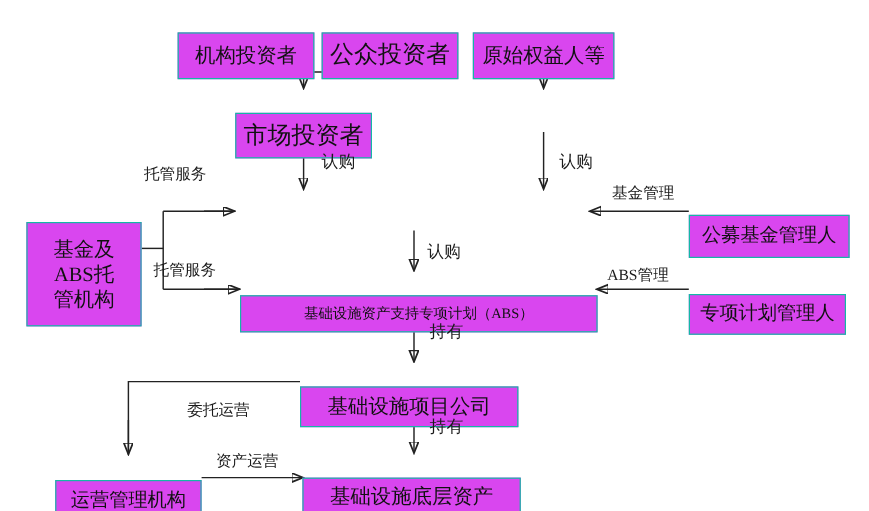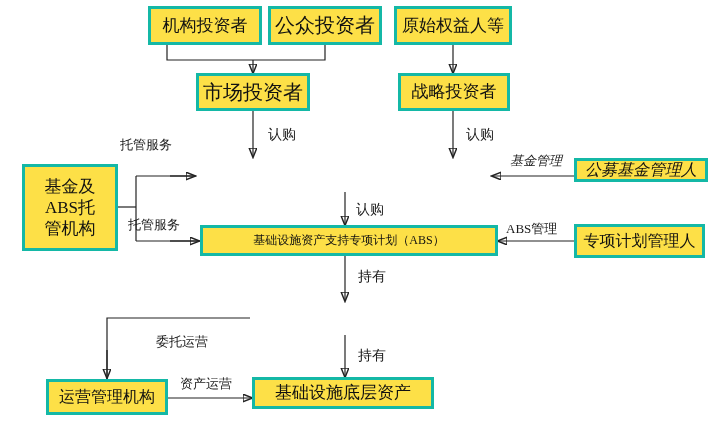--- a/index.html
+++ b/index.html
@@ -11,30 +11,31 @@
     position: relative;
     width: 724px;
     height: 426px;
     background: #ffffff;
     font-family: "Liberation Serif", "DejaVu Serif", serif;
     overflow: hidden;
   }
   .box {
     position: absolute;
     box-sizing: border-box;
-    border: 3px solid #14b8a6;
-    background: #fde047;
+    border: 1px solid #14b8a6;
+    background: #d946ef;
     display: flex;
     align-items: center;
     justify-content: center;
     text-align: center;
     color: #111111;
     line-height: 1.25;
     white-space: pre-line;
     z-index: 3;
+    margin-top: 21px;
   }
   .lbl {
     position: absolute;
     color: #1a1a1a;
     white-space: nowrap;
     z-index: 4;
     background: transparent;
   }
   svg.wires {
     position: absolute;
@@ -96,47 +97,47 @@
   </svg>
 
   <div class="box" style="left:148px; top:6px; width:114px; height:39px; font-size:17px;">机构投资者</div>
 
   <div class="box" style="left:268px; top:6px; width:114px; height:39px; font-size:20px;">公众投资者</div>
 
   <div class="box" style="left:394px; top:6px; width:118px; height:39px; font-size:17px;">原始权益人等</div>
 
   <div class="box" style="left:196px; top:73px; width:114px; height:38px; font-size:20px;">市场投资者</div>
 
-  <div class="box" style="left:398px; top:73px; width:112px; height:38px; font-size:17px;">战略投资者</div>
 
   <div class="box" style="left:22px; top:164px; width:96px; height:87px; font-size:17px;">基金及
 ABS托
 管机构</div>
 
 
   <div class="box" style="left:200px; top:225px; width:298px; height:31px; font-size:12px;">基础设施资产支持专项计划（ABS）</div>
 
-  <div class="box" style="left:574px; top:158px; width:134px; height:24px; font-size:16px;font-style:italic;">公募基金管理人</div>
+  <div class="box" style="left:574px; top:158px; width:134px; height:36px; font-size:16px;">公募基金管理人</div>
 
   <div class="box" style="left:574px; top:224px; width:131px; height:34px; font-size:16px;">专项计划管理人</div>
 
+  <div class="box" style="left:250px; top:301px; width:182px; height:34px; font-size:17px;">基础设施项目公司</div>
 
   <div class="box" style="left:46px; top:379px; width:122px; height:36px; font-size:16px;">运营管理机构</div>
 
   <div class="box" style="left:252px; top:377px; width:182px; height:32px; font-size:17px;">基础设施底层资产</div>
 
   <div class="lbl" style="left:268px; top:126px; font-size:14px;">认购</div>
 
   <div class="lbl" style="left:466px; top:126px; font-size:14px;">认购</div>
 
   <div class="lbl" style="left:120px; top:136px; font-size:13px;">托管服务</div>
 
   <div class="lbl" style="left:128px; top:216px; font-size:13px;">托管服务</div>
 
-  <div class="lbl" style="left:510px; top:152px; font-size:13px;font-style:italic;">基金管理</div>
+  <div class="lbl" style="left:510px; top:152px; font-size:13px;">基金管理</div>
 
   <div class="lbl" style="left:506px; top:220px; font-size:13px;">ABS管理</div>
 
   <div class="lbl" style="left:356px; top:201px; font-size:14px;">认购</div>
 
   <div class="lbl" style="left:358px; top:268px; font-size:14px;">持有</div>
 
   <div class="lbl" style="left:156px; top:333px; font-size:13px;">委托运营</div>
 
   <div class="lbl" style="left:358px; top:347px; font-size:14px;">持有</div>

